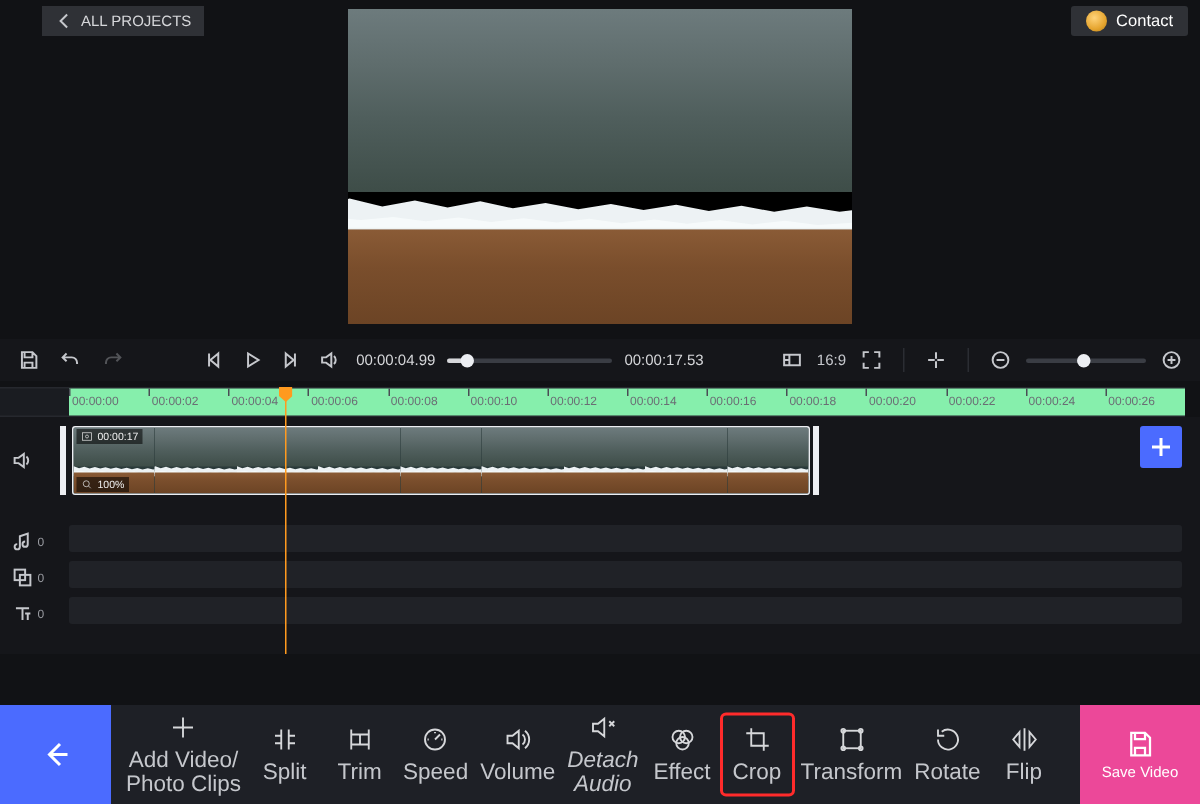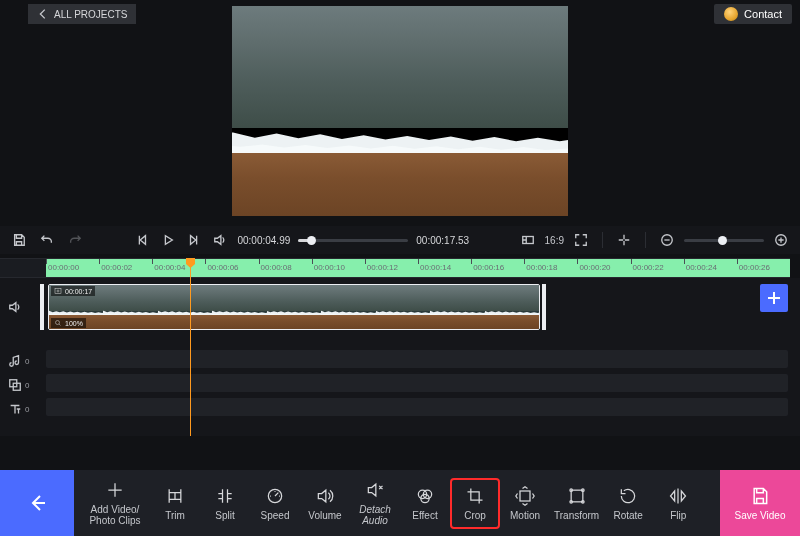--- a/index.html
+++ b/index.html
@@ -65,21 +65,21 @@
   .overlay-head { top:100px; }
   .text-head { top:124px; }
   .empty-track { position:absolute; left:46px; right:12px; height:18px; background:#202227; border-radius:2px; }
   .empty-track.t1 { top:72px; }
   .empty-track.t2 { top:96px; }
   .empty-track.t3 { top:120px; }
   
   .bottombar { position:absolute; bottom:0; left:0; right:0; height:66px; background:#1e2026; display:flex; align-items:stretch; }
   .back-btn { width:74px; background:#4b6bff; border:none; display:flex; align-items:center; justify-content:center; cursor:pointer; }
   .toolset { flex:1; display:flex; align-items:center; justify-content:flex-start; padding:0 6px; gap:0; overflow:hidden; }
-  .tool { display:flex; flex-direction:column; align-items:center; justify-content:center; gap:4px; color:#c5c7cc; font-size:10px; cursor:pointer; background:none; border:none; padding:6px 4px; min-width:50px; }
+  .tool { display:flex; flex-direction:column; align-items:center; justify-content:center; gap:4px; color:#c5c7cc; font-size:15px; cursor:pointer; background:none; border:none; padding:6px 4px; min-width:50px; }
   .tool.add { min-width:70px; }
   .tool.highlight { border:2px solid #ff2b2b; border-radius:4px; }
   .tool .tool-ico { width:20px; height:20px; stroke:#d6d7da; fill:none; stroke-width:1.5; }
   .tool .lbl { text-align:center; line-height:1.1; }
   .save-btn { width:80px; background:#ec4899; color:#fff; border:none; display:flex; flex-direction:column; align-items:center; justify-content:center; gap:4px; font-size:10px; cursor:pointer; }
 </style>
 </head>
 <body>
 
 <div class="app">
@@ -358,29 +358,29 @@
     <div class="toolset">
       <button class="tool add">
           <svg class="tool-ico" viewBox="0 0 24 24">
             <path d="M12 4v16 M4 12h16"></path>
           </svg>
           <span class="lbl" style="white-space:pre-line;">Add Video/
 Photo Clips</span>
         </button>
       <button class="tool">
           <svg class="tool-ico" viewBox="0 0 24 24">
+            <path d="M9 4v16 M15 4v16 M4 9h5 M4 15h5 M15 9h5 M15 15h5"></path>
+          </svg>
+          <span class="lbl">Split</span>
+        </button>
+      <button class="tool">
+          <svg class="tool-ico" viewBox="0 0 24 24">
             <path d="M5 8h14v8H5z M5 4v4 M19 4v4 M5 16v4 M19 16v4 M12 8v8"></path>
           </svg>
           <span class="lbl">Trim</span>
-        </button>
-      <button class="tool">
-          <svg class="tool-ico" viewBox="0 0 24 24">
-            <path d="M9 4v16 M15 4v16 M4 9h5 M4 15h5 M15 9h5 M15 15h5"></path>
-          </svg>
-          <span class="lbl">Split</span>
         </button>
       <button class="tool">
           <svg class="tool-ico" viewBox="0 0 24 24">
             <circle cx="12" cy="12" r="8"></circle>
             <path d="M12 12l4-4 M12 6v1 M6 12h1 M17 12h1"></path>
           </svg>
           <span class="lbl">Speed</span>
         </button>
       <button class="tool">
           <svg class="tool-ico" viewBox="0 0 24 24">
@@ -401,27 +401,20 @@
             <circle cx="15" cy="10" r="5"></circle>
             <circle cx="12" cy="15" r="5"></circle>
           </svg>
           <span class="lbl">Effect</span>
         </button>
       <button class="tool highlight">
           <svg class="tool-ico" viewBox="0 0 24 24">
             <path d="M7 3v14h14 M3 7h14v14"></path>
           </svg>
           <span class="lbl">Crop</span>
-        </button>
-      <button class="tool">
-          <svg class="tool-ico" viewBox="0 0 24 24">
-            <rect x="6" y="6" width="12" height="12"></rect>
-            <path d="M3 9l-2 3 2 3 M21 9l2 3-2 3 M9 3l3-2 3 2 M9 21l3 2 3-2"></path>
-          </svg>
-          <span class="lbl">Motion</span>
         </button>
       <button class="tool">
           <svg class="tool-ico" viewBox="0 0 24 24">
             <rect x="5" y="5" width="14" height="14"></rect>
             <circle cx="5" cy="5" r="1.5"></circle>
             <circle cx="19" cy="5" r="1.5"></circle>
             <circle cx="5" cy="19" r="1.5"></circle>
             <circle cx="19" cy="19" r="1.5"></circle>
           </svg>
           <span class="lbl">Transform</span>

